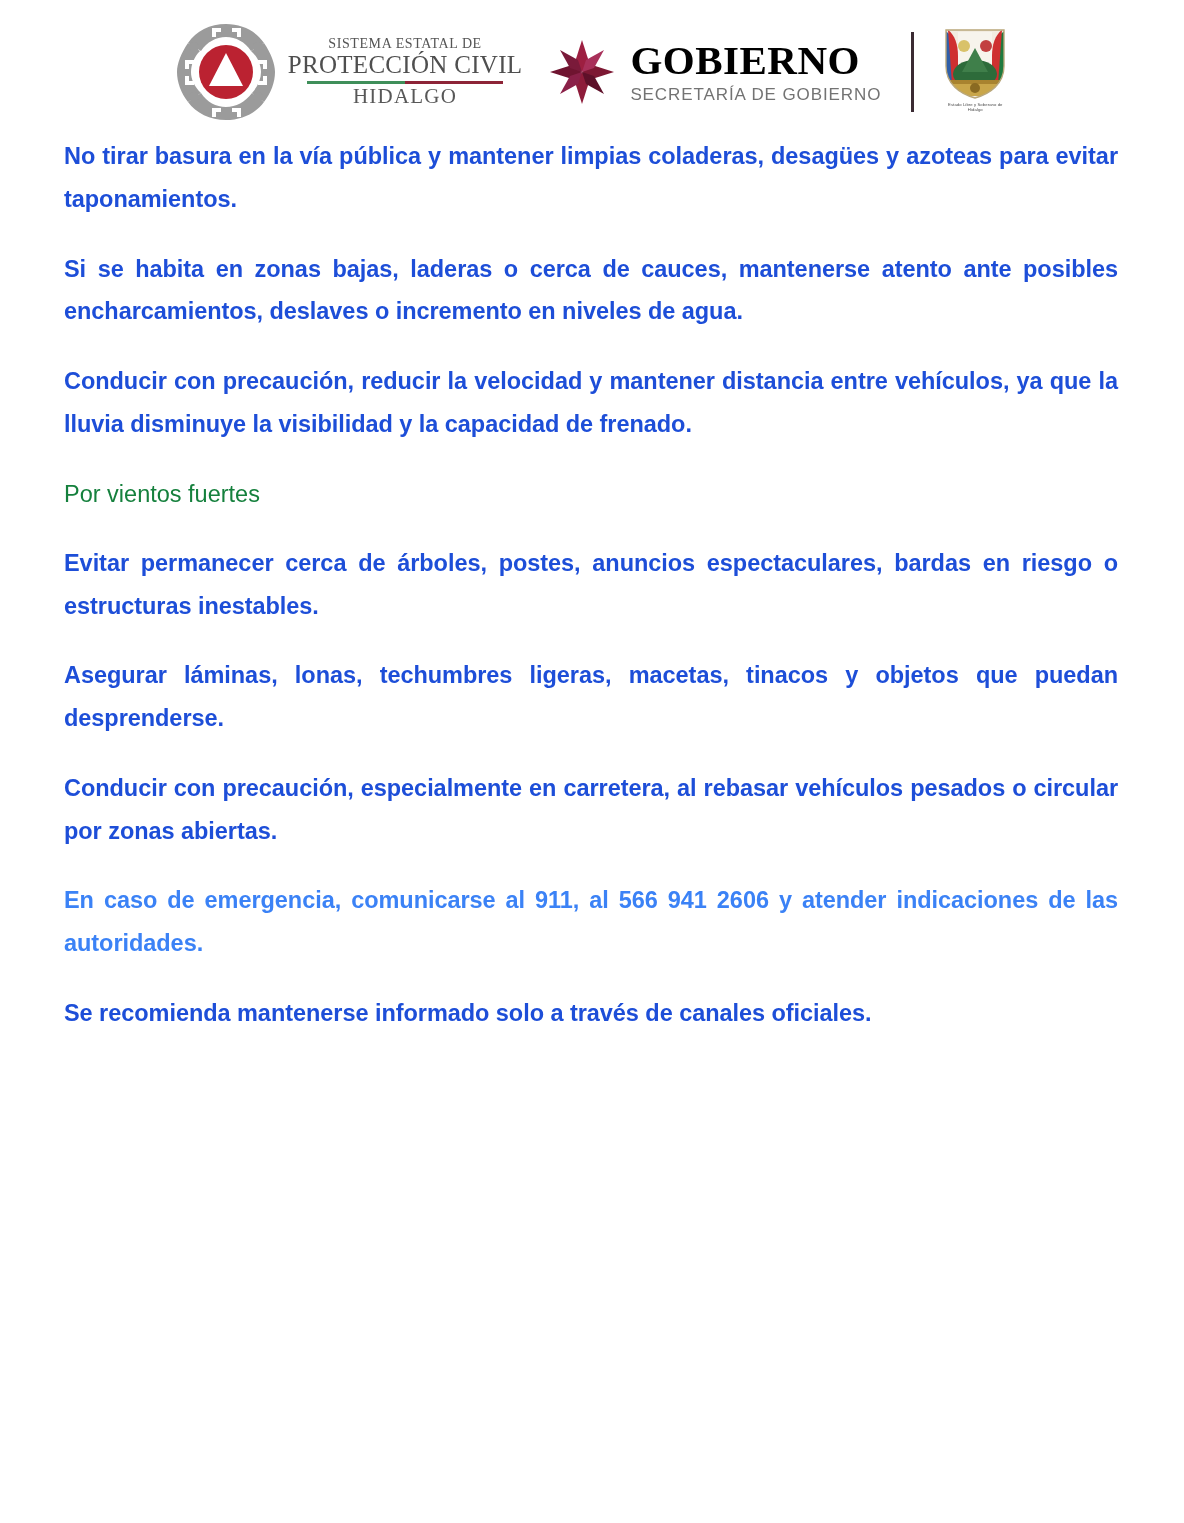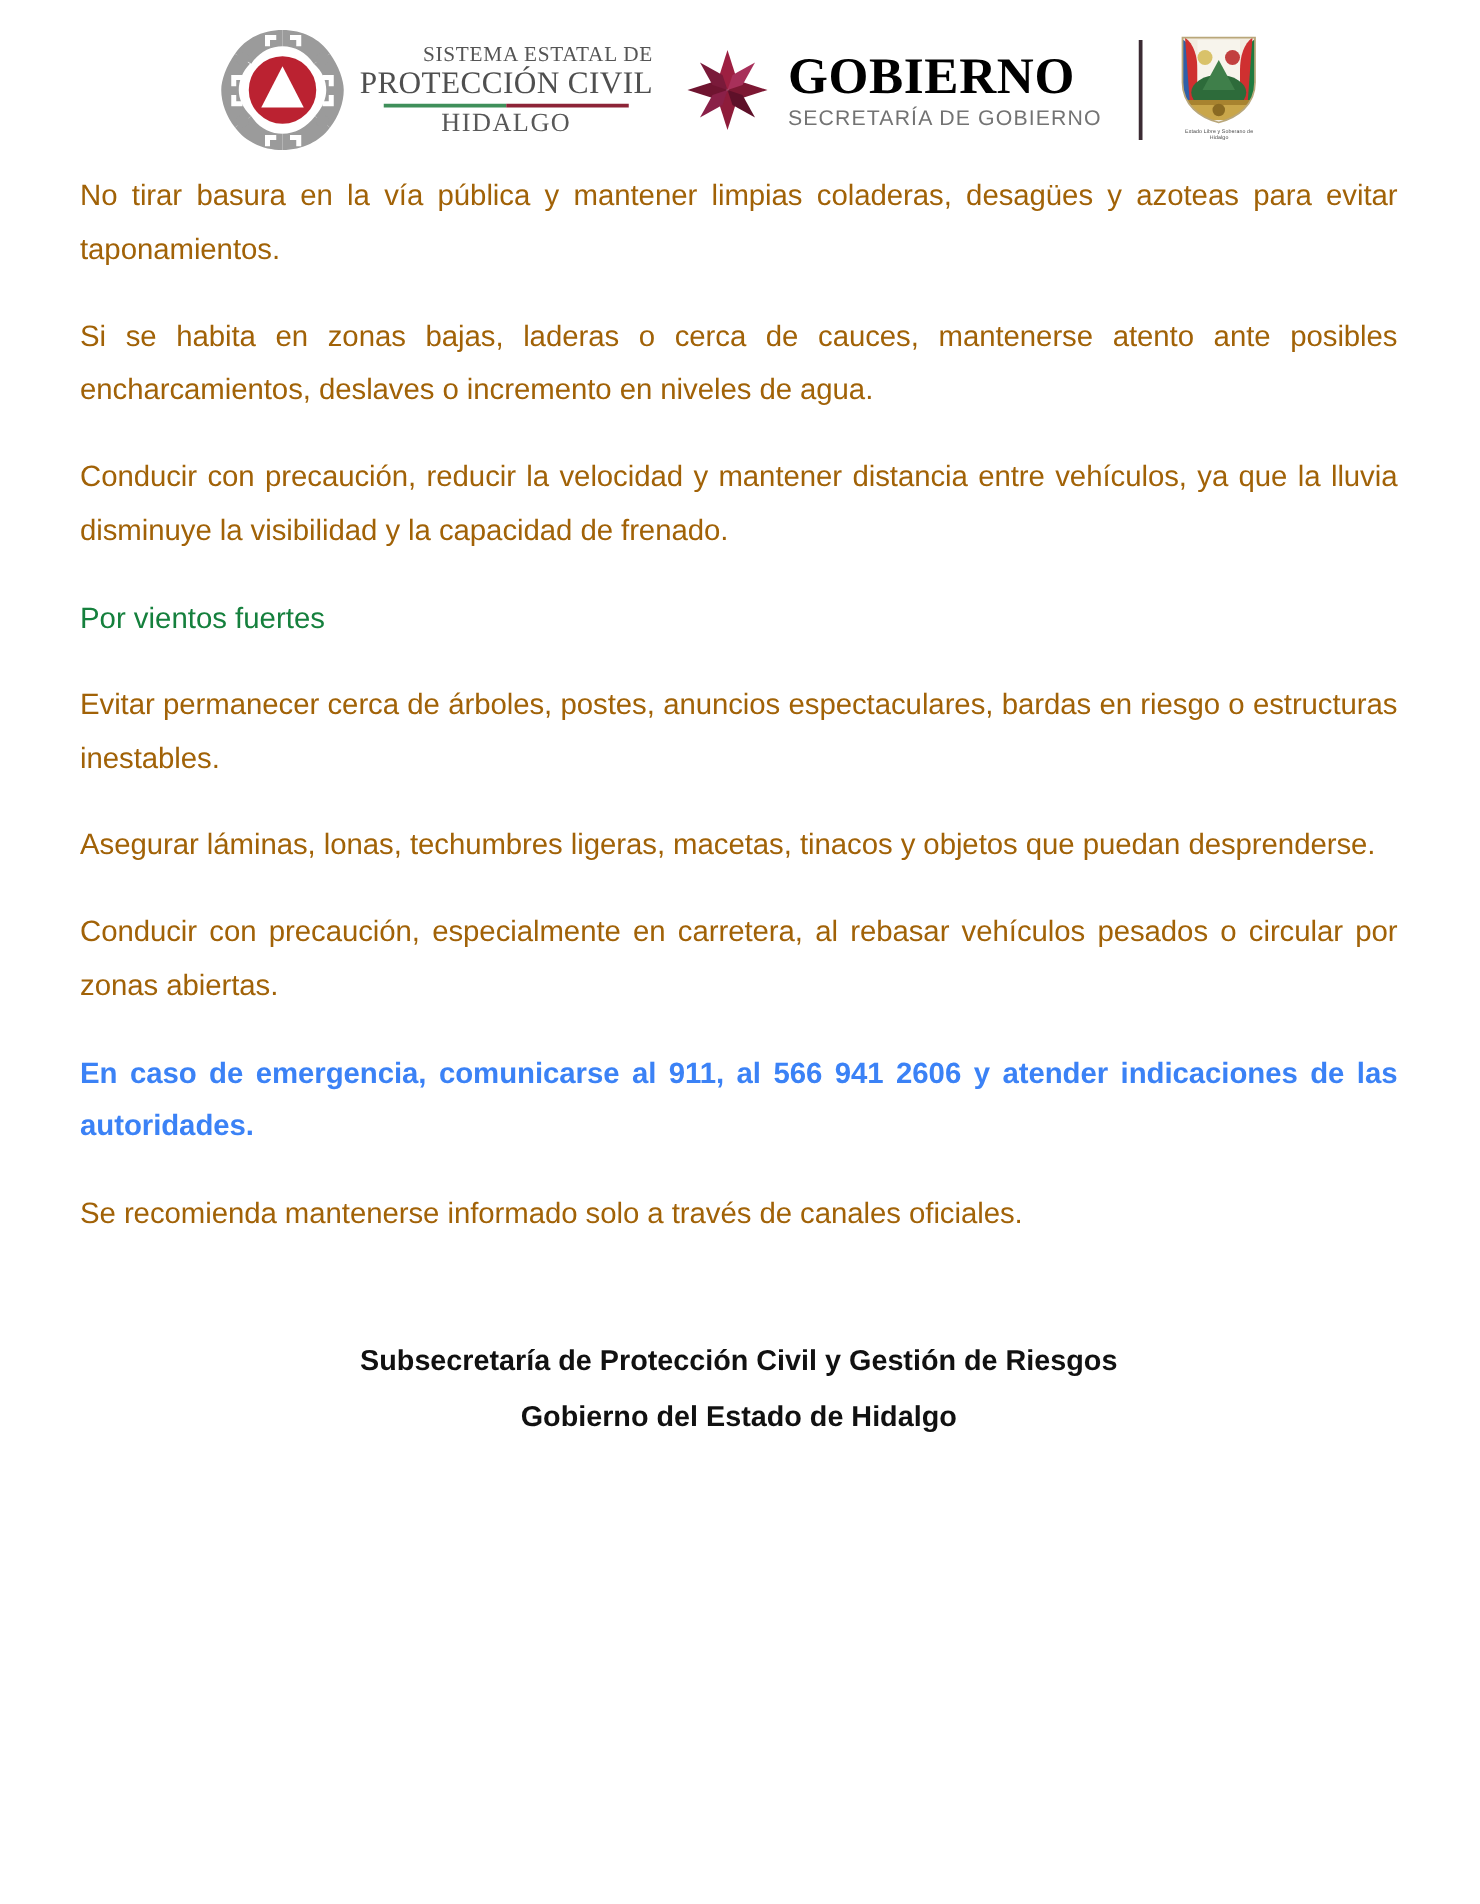--- a/index.html
+++ b/index.html
@@ -43,25 +43,24 @@
   }
 
   .pc-text {
     text-align: center;
     font-family: "Liberation Serif", serif;
     color: #4a4a4a;
     line-height: 1.04;
     padding-top: 2px;
   }
   .pc-line1 {
-    font-size: 17px;
+    font-size: 14px;
     letter-spacing: 0.6px;
     color: #555555;
     display: block;
-    text-align: right;
   }
   .pc-line2 {
     font-size: 25px;
     letter-spacing: 0.3px;
     color: #4f4f4f;
     display: block;
     margin-top: 1px;
   }
   .pc-rule {
     display: flex;
@@ -141,25 +140,25 @@
 
   
   .doc-body {
     padding: 0 66px 0 64px;
     box-sizing: border-box;
   }
 
   p.para {
     font-size: 23.5px;
     line-height: 1.82;
-    color: #a16207;
+    color: #1d4ed8;
     margin: 0 0 27px 0;
     text-align: justify;
     text-justify: inter-word;
-    font-weight: 400;
+    font-weight: 700;
     letter-spacing: -0.05px;
   }
   p.para.last-left {
     text-align: left;
   }
   p.para.bold {
     font-weight: bold;
     color: #3b82f6;
   }
   h2.section-head {
@@ -301,18 +300,14 @@
   <h2 class="section-head">Por vientos fuertes</h2>
 
   <p class="para">Evitar permanecer cerca de árboles, postes, anuncios espectaculares, bardas en riesgo o estructuras inestables.</p>
   <p class="para">Asegurar láminas, lonas, techumbres ligeras, macetas, tinacos y objetos que puedan desprenderse.</p>
   <p class="para">Conducir con precaución, especialmente en carretera, al rebasar vehículos pesados o circular por zonas abiertas.</p>
 
   <p class="para bold">En caso de emergencia, comunicarse al 911, al 566 941 2606 y atender indicaciones de las autoridades.</p>
 
   <p class="para last-left">Se recomienda mantenerse informado solo a través de canales oficiales.</p>
 
-  <div class="signature">
-    <div>Subsecretaría de Protección Civil y Gestión de Riesgos</div>
-    <div>Gobierno del Estado de Hidalgo</div>
-  </div>
 
 </main>
 
 </body></html>

